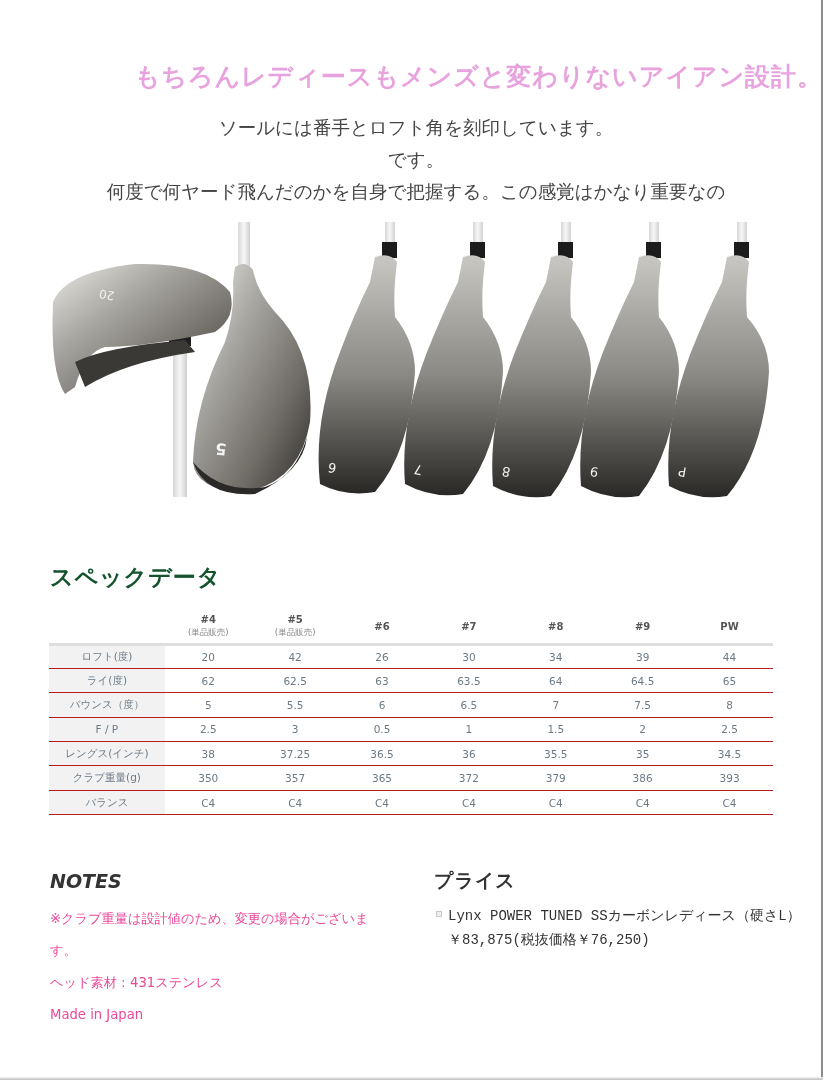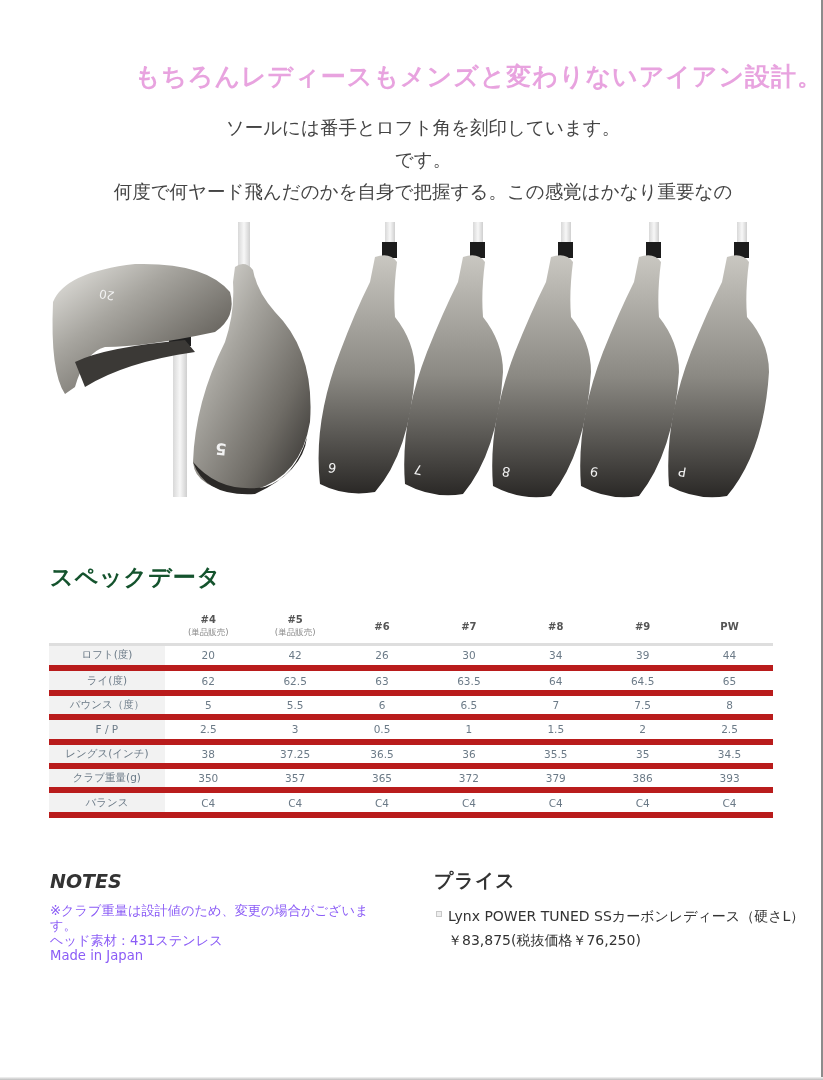--- a/index.html
+++ b/index.html
@@ -2,39 +2,39 @@
 <html><head>
 <meta charset="utf-8">
 <style>
   * { box-sizing: border-box; margin: 0; padding: 0; }
   html, body { width: 823px; height: 1080px; background: #ffffff; overflow: hidden; }
   body { position: relative; font-family: "DejaVu Sans", "Liberation Sans", sans-serif; color: #555; }
   .right-border { position: absolute; top: 0; right: 0; width: 2px; height: 1080px; background: #8c8c8c; }
   .bottom-border { position: absolute; left: 0; bottom: 0; width: 823px; height: 3px; background: linear-gradient(#f4f4f4, #bdbdbd); }
 
   .headline { position: absolute; top: 60px; left: 0; width: 823px; text-align: right; font-size: 25px; color: #e8a3df; letter-spacing: 1px; }
-  .intro { position: absolute; top: 112px; left: 43px; width: 760px; text-align: center; font-size: 18.5px; color: #444; line-height: 32px; }
+  .intro { position: absolute; top: 112px; left: 36px; width: 760px; text-align: center; font-size: 18.5px; color: #444; line-height: 32px; }
 
   .photo { position: absolute; top: 222px; left: 45px; width: 760px; height: 285px; }
 
   .spec-title { position: absolute; top: 562px; left: 50px; font-size: 23px; color: #14532d; letter-spacing: 1px; }
 
   table.spec { position: absolute; top: 610px; left: 49px; width: 724px; border-collapse: collapse; font-size: 10.5px; color: #6b7a87; }
   table.spec th { font-weight: bold; color: #555; height: 34px; vertical-align: middle; text-align: center; font-size: 10px; line-height: 13px; }
   table.spec th .sub { display: block; font-weight: normal; font-size: 8.5px; color: #888; }
   table.spec thead tr { border-bottom: 3px solid #dedede; }
-  table.spec td { height: 24.4px; text-align: center; border-bottom: 6px solid #b91c1c; }
+  table.spec td { height: 24.4px; text-align: center; border-bottom: 1px solid #b91c1c; }
   table.spec td.label { background: #f2f2f2; width: 116px; color: #6b7a87; }
   table.spec col.val { width: 87px; }
 
   .notes-title { position: absolute; top: 870px; left: 50px; font-size: 19px; color: #333; font-style: italic; }
-  .notes { position: absolute; top: 903px; left: 50px; width: 330px; font-size: 13.2px; color: #8b5cf6; line-height: 15px; }
+  .notes { position: absolute; top: 903px; left: 50px; width: 330px; font-size: 13.2px; color: #ec4899; line-height: 32px; }
 
   .price-title { position: absolute; top: 868px; left: 434px; font-size: 19px; color: #333; letter-spacing: 1px; }
-  .price-list { position: absolute; top: 904px; left: 436px; width: 380px; list-style: none; font-size: 14px; color: #333; line-height: 24px; }
+  .price-list { position: absolute; top: 904px; left: 436px; width: 380px; list-style: none; font-size: 14px; color: #333; line-height: 24px; font-family: Liberation Mono, monospace; }
   .price-list li { position: relative; padding-left: 12px; }
   .price-list li .bullet { position: absolute; left: 0; top: 7px; width: 6px; height: 6px; border: 1px solid #c8c8c8; background: #eee; }
 </style>
 </head>
 <body>
 
 <div class="right-border"></div>
 <div class="bottom-border"></div>
 
 <h1 class="headline">もちろんレディースもメンズと変わりないアイアン設計。</h1>

